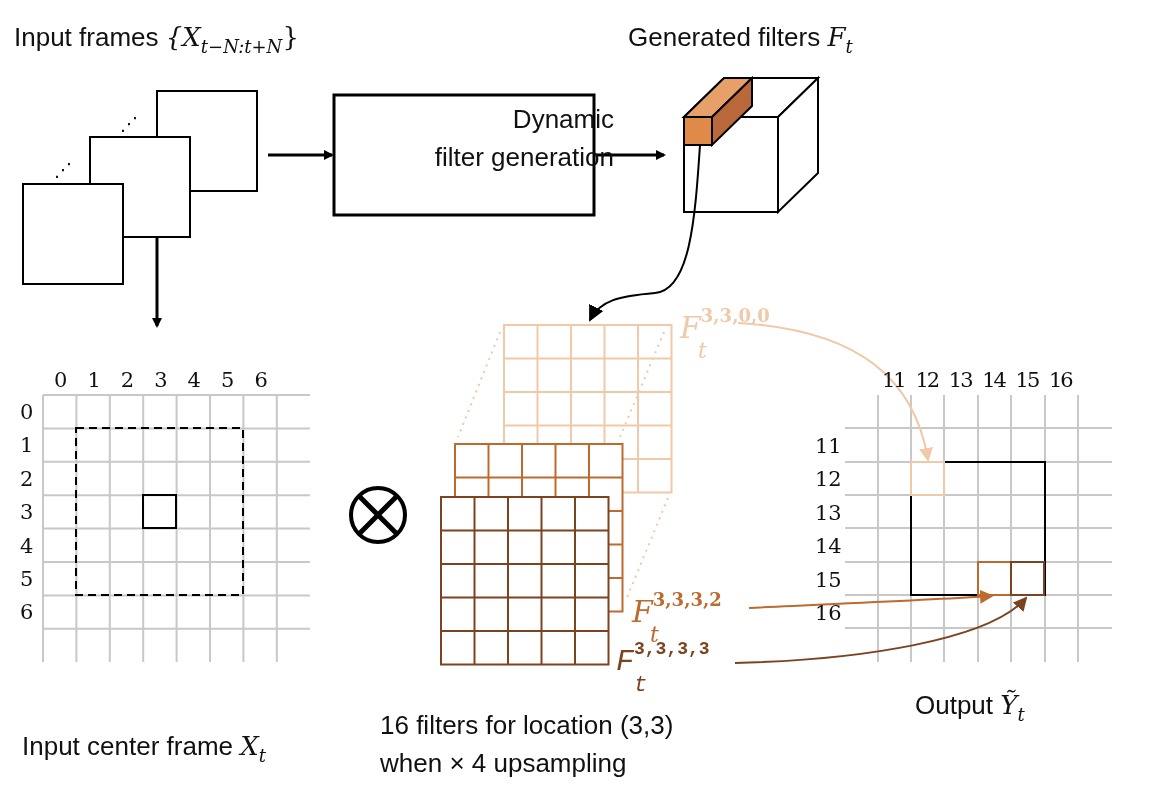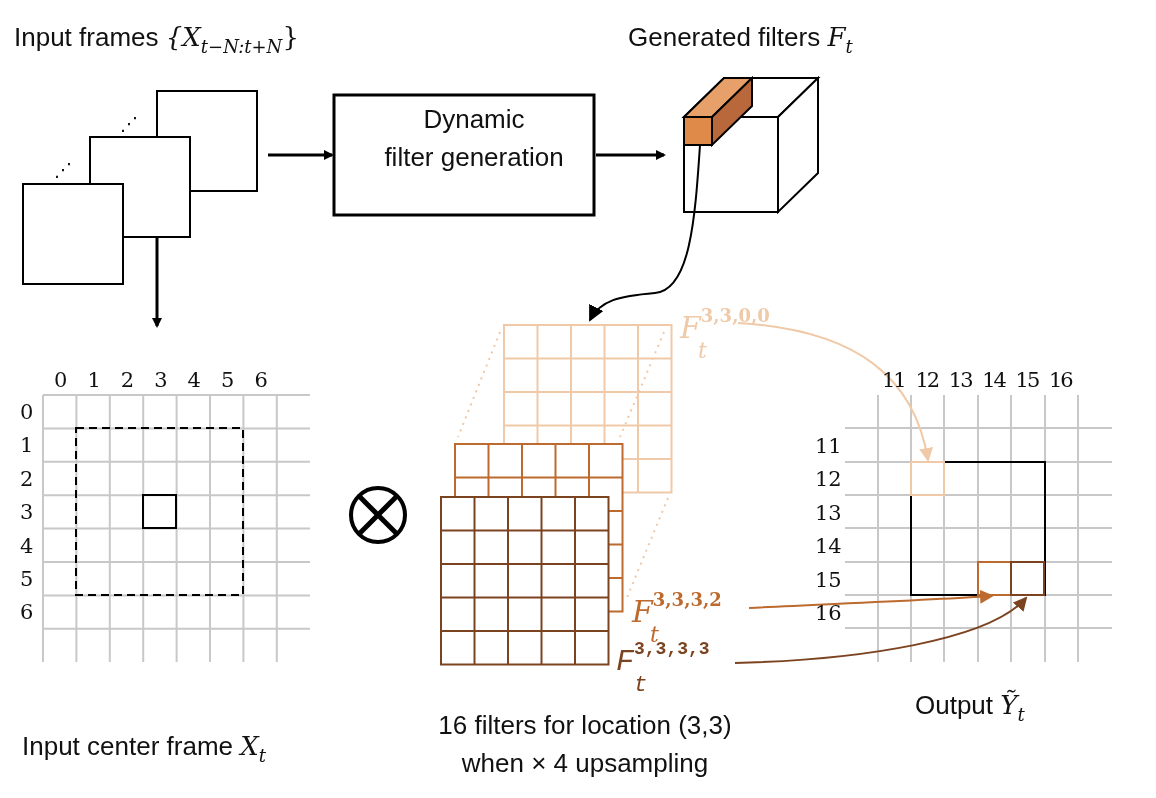--- a/index.html
+++ b/index.html
@@ -159,21 +159,21 @@
   <rect x="911" y="462" width="134" height="133" fill="none" stroke="#000" stroke-width="2"></rect>
   <rect x="911" y="462" width="33" height="33" fill="#fff" stroke="#f0c9a8" stroke-width="2"></rect>
   <rect x="978" y="562" width="33" height="33" fill="none" stroke="#bd6a2e" stroke-width="2"></rect>
   <rect x="1011" y="562" width="33" height="33" fill="none" stroke="#7c4320" stroke-width="2"></rect>
 
   <path d="M738,323 C860,330 915,380 928,460" fill="none" stroke="#f0c9a8" stroke-width="2" marker-end="url(#ahLight)"></path>
   <path d="M749,608 C830,604 930,600 992,596" fill="none" stroke="#bd6a2e" stroke-width="2" marker-end="url(#ahMid)"></path>
   <path d="M735,663 C860,660 990,640 1026,598" fill="none" stroke="#7c4320" stroke-width="2" marker-end="url(#ahDark)"></path>
 </svg>
 
-<div class="lbl" style="left:334px;top:100px;width:280px;text-align:center;line-height:38px;">
+<div class="lbl" style="left:334px;top:100px;width:280px;text-align:right;line-height:38px;">
   <div>Dynamic</div>
   <div>filter generation</div>
 </div>
 
 <div id="inColLabels">
     <div class="num" style="left: 54px; top: 368px;">0</div>
     <div class="num" style="left: 87.4px; top: 368px;">1</div>
     <div class="num" style="left: 120.8px; top: 368px;">2</div>
     <div class="num" style="left: 154.2px; top: 368px;">3</div>
     <div class="num" style="left: 187.6px; top: 368px;">4</div>
@@ -216,20 +216,20 @@
 </div>
 <div class="flt" style="left:616px;top:645px;color:#7c4320;font-family:Liberation Mono, monospace;">
   <span>F</span><span class="s">3,3,3,3</span>
   <span class="u" style="position:absolute;left:18px;top:28px;">t</span>
 </div>
 
 <div class="lbl" style="left:22px;top:690px;margin-top:41px;">
   <span>Input center frame</span>
   <span class="math"><span>X</span><span class="sub">t</span></span>
 </div>
-<div class="lbl" style="left:380px;top:706px;width:410px;text-align:center;line-height:38px;">
+<div class="lbl" style="left:380px;top:706px;width:410px;text-align:left;line-height:38px;">
   <div>16 filters for location (3,3)</div>
   <div>when × 4 upsampling</div>
 </div>
 <div class="lbl" style="left:915px;top:690px;">
   <span>Output</span>
   <span class="math"><span>Ỹ</span><span class="sub">t</span></span>
 </div>
 
 </body></html>

